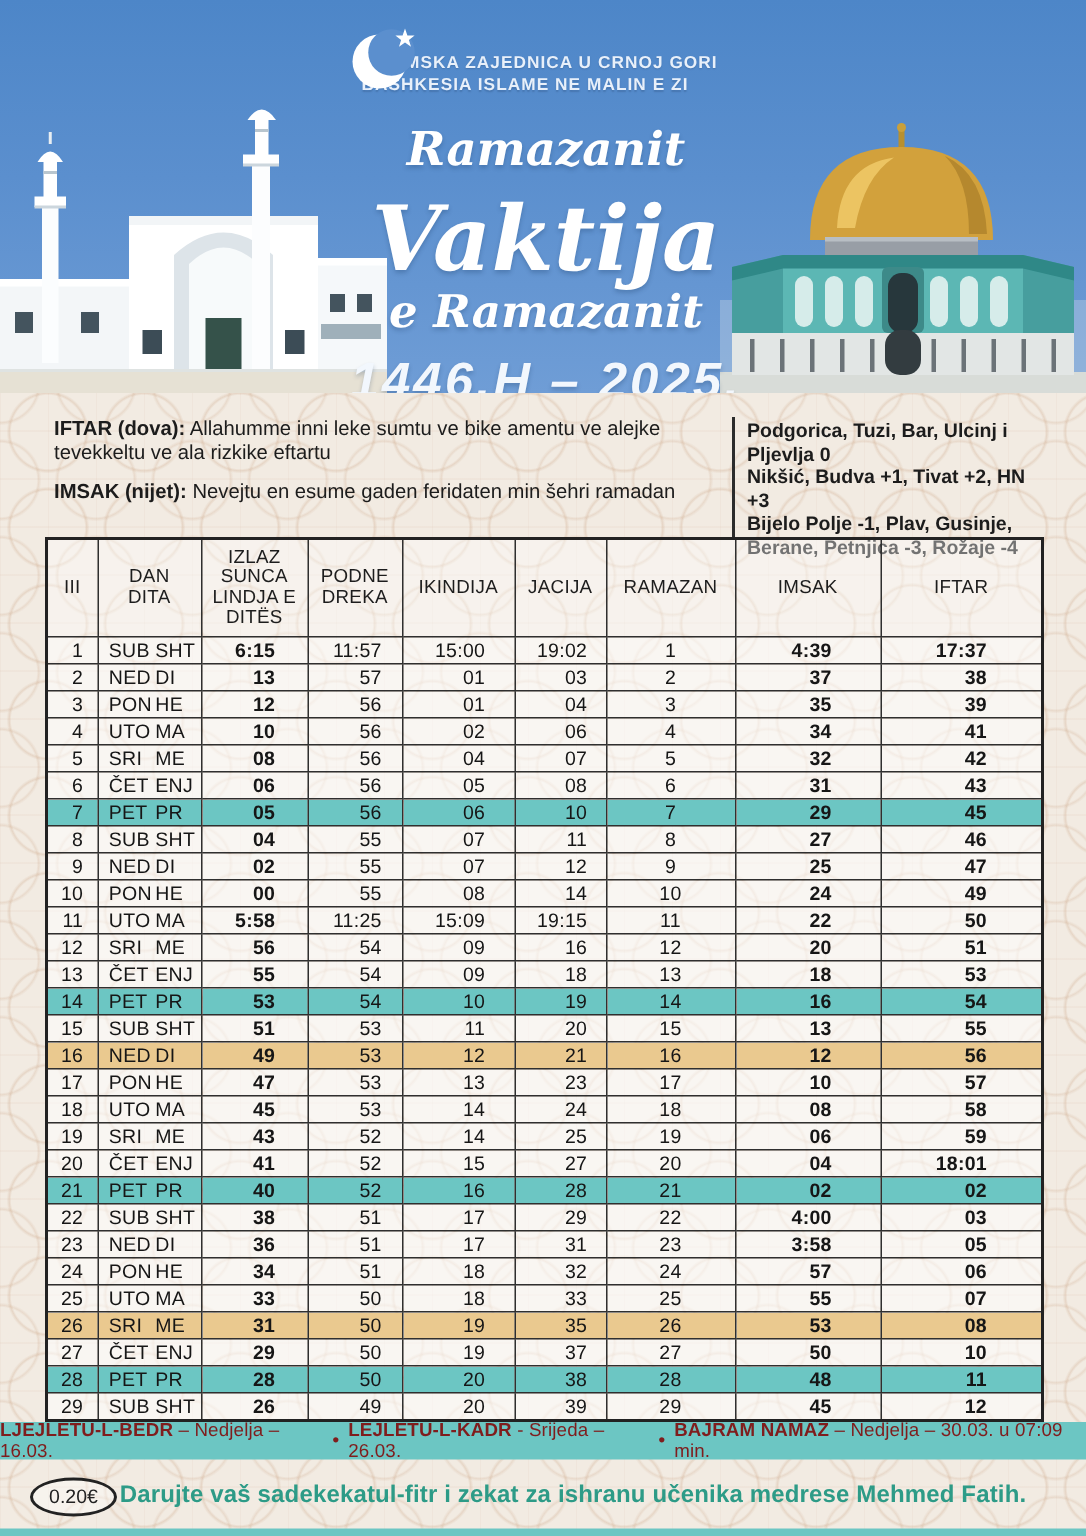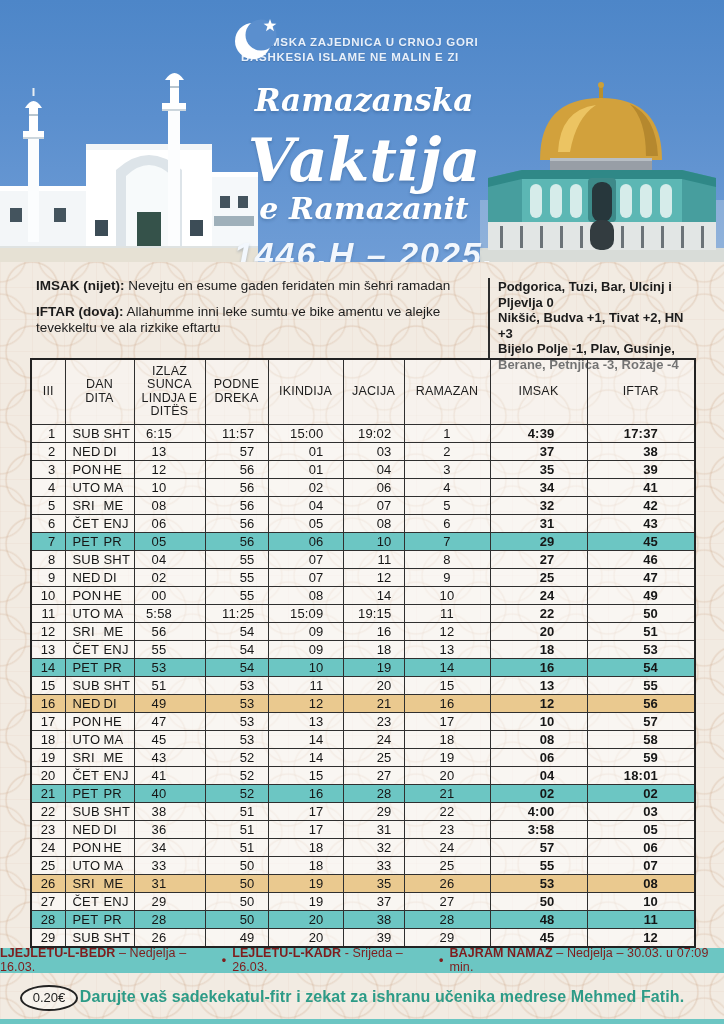--- a/index.html
+++ b/index.html
@@ -73,21 +73,21 @@
     background:rgba(255,255,255,0.55); color:#161616; vertical-align:middle;
   }
   tr.hl-teal td { background:#6cc6c3; }
   tr.hl-tan  td { background:#eac98f; }
   .w-d{width:34px}.w-day{width:69px}.w-izlaz{width:71px}.w-podne{width:63px}
   .w-ikindija{width:75px}.w-jacija{width:61px}.w-ramazan{width:86px}
   .w-imsak{width:97px}.w-iftar{width:108px}
   .col-d { text-align:right; padding-right:9px; }
   .col-day { text-align:left; padding-left:7px; }
   .col-day .b { display:inline-block; width:31px; }
-  .col-izlaz { text-align:center; padding-right:21px; }
+  .col-izlaz { text-align:right; padding-right:21px;font-weight:bold; }
   .col-podne { text-align:right; padding-right:13px; }
   .col-ikindija { text-align:right; padding-right:19px; }
   .col-jacija { text-align:right; padding-right:12px; }
   .col-ramazan { text-align:center; }
   .col-imsak { text-align:right; padding-right:32px; font-weight:700; }
   .col-iftar { text-align:right; padding-right:36px; font-weight:700; }
 
   
   .events-bar {
     margin-top:0; height:25px; background:#6cc6c3;
@@ -207,32 +207,32 @@
         <polygon fill="#ffffff" points="38,6 39.6,10.6 44.4,10.7 40.6,13.6 42,18.2 38,15.4 34,18.2 35.4,13.6 31.6,10.7 36.4,10.6"></polygon>
       </svg>
       <div class="brand-lines">
         <div>ISLAMSKA ZAJEDNICA U CRNOJ GORI</div>
         <div>BASHKESIA ISLAME NE MALIN E ZI</div>
       </div>
     </div>
 
     <div class="titles">
       <div>
-        <div class="script t1">Ramazanska</div>
+        <div class="script t1">Ramazanit</div>
         <div class="script t2">Vaktija</div>
         <div class="script t3">e Ramazanit</div>
         <div class="tyear">1446.H – 2025.</div>
       </div>
     </div>
   </div>
 
   <div class="intro">
     <div class="intro-left">
+      <p><strong>IFTAR (dova):</strong><span> Allahumme inni leke sumtu ve bike amentu ve alejke tevekkeltu ve ala rizkike eftartu</span></p>
       <p><strong>IMSAK (nijet):</strong><span> Nevejtu en esume gaden feridaten min šehri ramadan</span></p>
-      <p><strong>IFTAR (dova):</strong><span> Allahumme inni leke sumtu ve bike amentu ve alejke tevekkeltu ve ala rizkike eftartu</span></p>
     </div>
     <div class="intro-right">
       <div>Podgorica, Tuzi, Bar, Ulcinj i Pljevlja 0</div>
       <div>Nikšić, Budva +1, Tivat +2, HN +3</div>
       <div>Bijelo Polje -1, Plav, Gusinje, Berane, Petnjica -3, Rožaje -4</div>
     </div>
   </div>
 
   <table class="vaktija">
     <thead>

